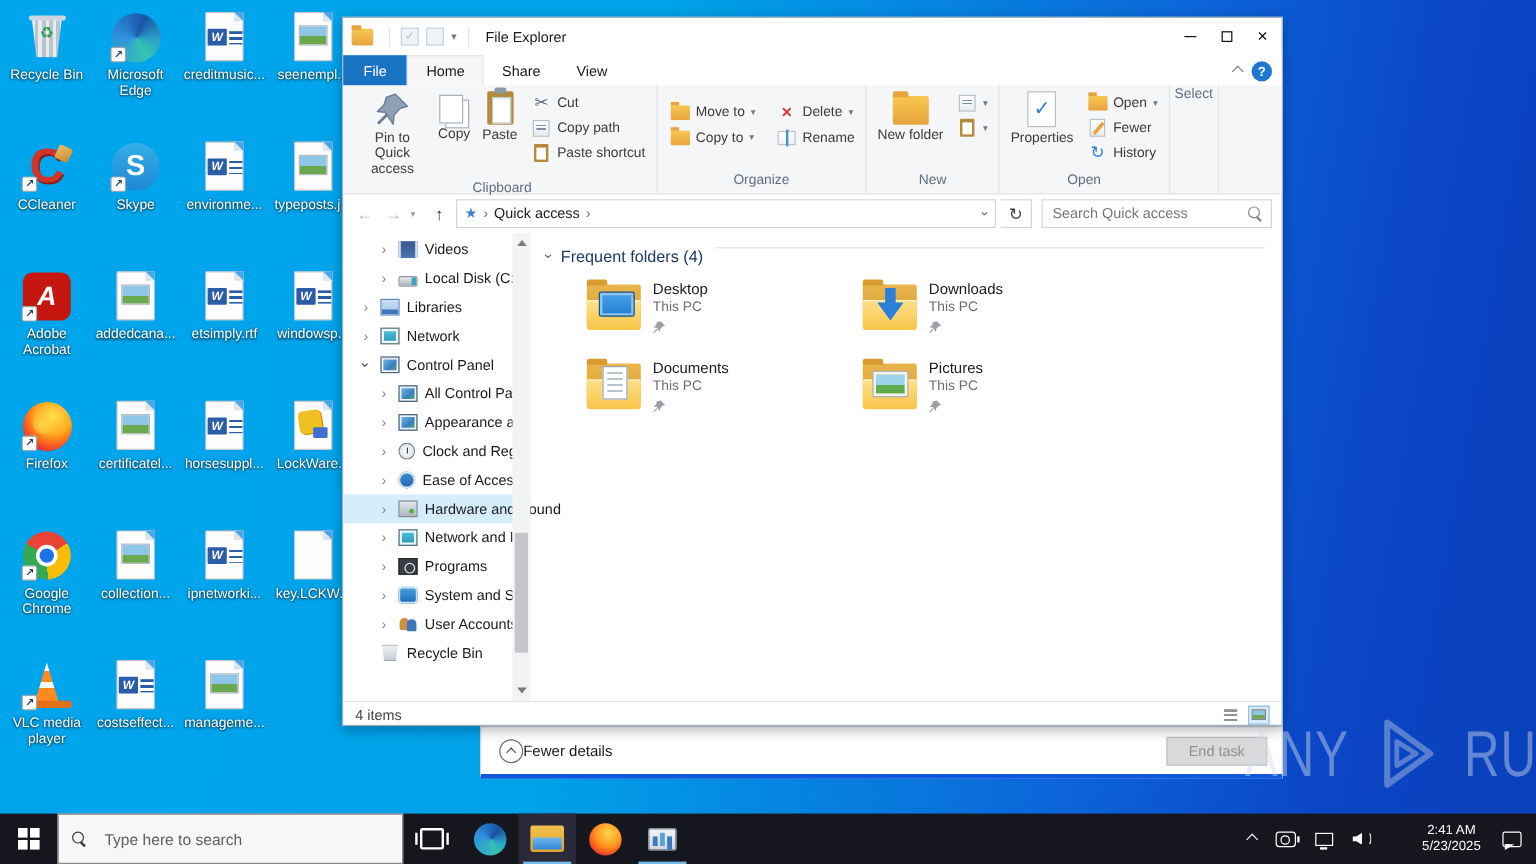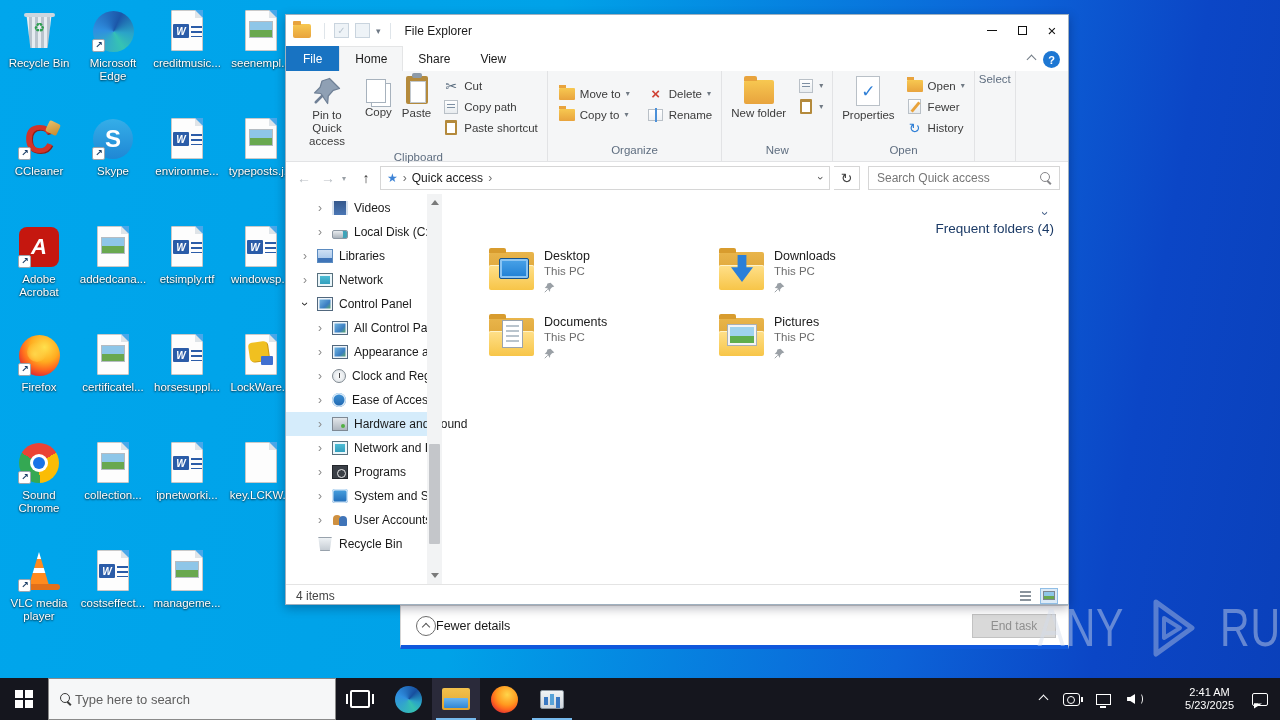--- a/index.html
+++ b/index.html
@@ -174,21 +174,21 @@
   .ticon.k-user-accounts::after{content:"";position:absolute;left:7px;top:3px;width:8px;height:10px;border-radius:4px 4px 1px 1px;background:#3f74b8;}
   .ticon.k-recycle-bin{background:linear-gradient(#eef2f5,#c6cdd4);border:1px solid #98a2ac;clip-path:polygon(8% 0,92% 0,80% 100%,20% 100%);}
   .tlabel{font-size:12px;}
   .nav-scroll{position:absolute;right:0;top:0;bottom:0;width:15px;background:#f2f3f4;}
   .ns-arrow{position:absolute;left:4px;width:0;height:0;border-left:4px solid transparent;border-right:4px solid transparent;}
   .ns-up{top:6px;border-bottom:5px solid #7a7a7a;}
   .ns-down{bottom:6px;border-top:5px solid #7a7a7a;}
   .ns-thumb{position:absolute;left:2px;top:250px;width:11px;height:100px;background:#c4c6ca;border-radius:1px;cursor:pointer;}
 
   .content{flex:1;padding:12px 14px 0 14px;position:relative;}
-  .grp-head{display:flex;align-items:flex-end;flex-direction:column;}
+  .grp-head{display:flex;align-items:flex-start;}
   .grp-chev{display:inline-block;transform:rotate(90deg);color:#46618a;font-size:13px;margin-right:7px;cursor:pointer;}
   .grp-title{font-size:13.5px;color:#1b3a66;}
   .grp-rule{flex:1;height:1px;background:#e3e4e6;margin-left:10px;}
   .tiles{display:grid;grid-template-columns:230px 230px;row-gap:2px;padding:10px 0 0 32px;}
   .tile{width:230px;height:64px;display:flex;gap:9px;cursor:pointer;}
   .folder{width:47px;height:42px;position:relative;flex:0 0 auto;margin-top:2px;}
   .folder .back{position:absolute;left:1px;top:4px;width:45px;height:34px;background:linear-gradient(#e9b54b,#d89c2e);border-radius:2px;}
   .folder .back::before{content:"";position:absolute;top:-4px;left:0;width:17px;height:5px;background:#d89c2e;border-radius:2px 2px 0 0;}
   .folder .front{position:absolute;left:1px;bottom:0;width:45px;height:25px;background:linear-gradient(#ffe08a,#f7c548);border-radius:2px;box-shadow:inset 0 1px 0 #fff3c8;z-index:2;}
   .ov{position:absolute;z-index:3;}
@@ -225,21 +225,21 @@
   .wm-txt{font-size:50px;font-weight:400;letter-spacing:1px;color:rgba(210,220,235,.45);transform:scale(.82,1.08);}
   .wm-logo{opacity:.5;}
 
   
   .taskbar{position:absolute;left:0;bottom:0;width:1280px;height:42px;background:#15161e;display:flex;align-items:stretch;z-index:70;}
   .tbtn{width:48px;display:flex;align-items:center;justify-content:center;position:relative;cursor:pointer;}
   .tbtn.active{background:#2a2a3a;}
   .tbtn.active::after,.tbtn.running::after{content:"";position:absolute;left:4px;right:4px;bottom:0;height:2px;background:#76b9ed;}
   .winlogo{display:grid;grid-template-columns:8px 8px;grid-template-rows:8px 8px;gap:1.5px;}
   .winlogo span{background:#fff;}
-  .tb-search{width:288px;background:#f6f7f8;border:1px solid #8a8a8a;display:flex;align-items:center;padding:0 10px;gap:0;}
+  .tb-search{width:288px;background:#f6f7f8;border:1px solid #8a8a8a;display:flex;align-items:center;padding:0 10px;gap:12px;}
   .tb-search .mag::before{border-color:#3b3b3b;}
   .tb-search .mag::after{background:#3b3b3b;}
   .tb-search input{flex:1;border:none;outline:none;background:transparent;font-size:13px;font-family:inherit;color:#333;}
   .tb-search input::placeholder{color:#5f5f5f;}
   .taskview{width:20px;height:18px;border:2px solid #fff;border-radius:2px;position:relative;}
   .taskview::before{content:"";position:absolute;left:-6px;top:2px;width:2px;height:10px;background:#fff;}
   .taskview::after{content:"";position:absolute;right:-6px;top:2px;width:2px;height:10px;background:#fff;}
   .tb-edge{width:27px;height:27px;border-radius:50%;background:conic-gradient(from 150deg,#35c1b2,#2f8fe0 40%,#174f9e 70%,#2aa3c8 88%,#35c1b2);}
   .tb-fe{width:28px;height:22px;position:relative;}
   .tb-fe::before{content:"";position:absolute;inset:0;background:linear-gradient(#f3c14c,#e0a42f);border-radius:2px;}
@@ -304,21 +304,21 @@
         </span>
         <span class="dlabel">Firefox</span>
       </div>
       <div class="dicon">
         <span class="glyph k-chrome">
           <span class="p1"></span>
           <span class="p2"></span>
           <span class="p3"></span>
           <span class="sc k-sc"></span>
         </span>
-        <span class="dlabel">Sound Chrome</span>
+        <span class="dlabel">Google Chrome</span>
       </div>
       <div class="dicon">
         <span class="glyph k-vlc">
           <span class="p1"></span>
           <span class="p2"></span>
           <span class="p3"></span>
           <span class="sc k-sc"></span>
         </span>
         <span class="dlabel">VLC media player</span>
       </div>

